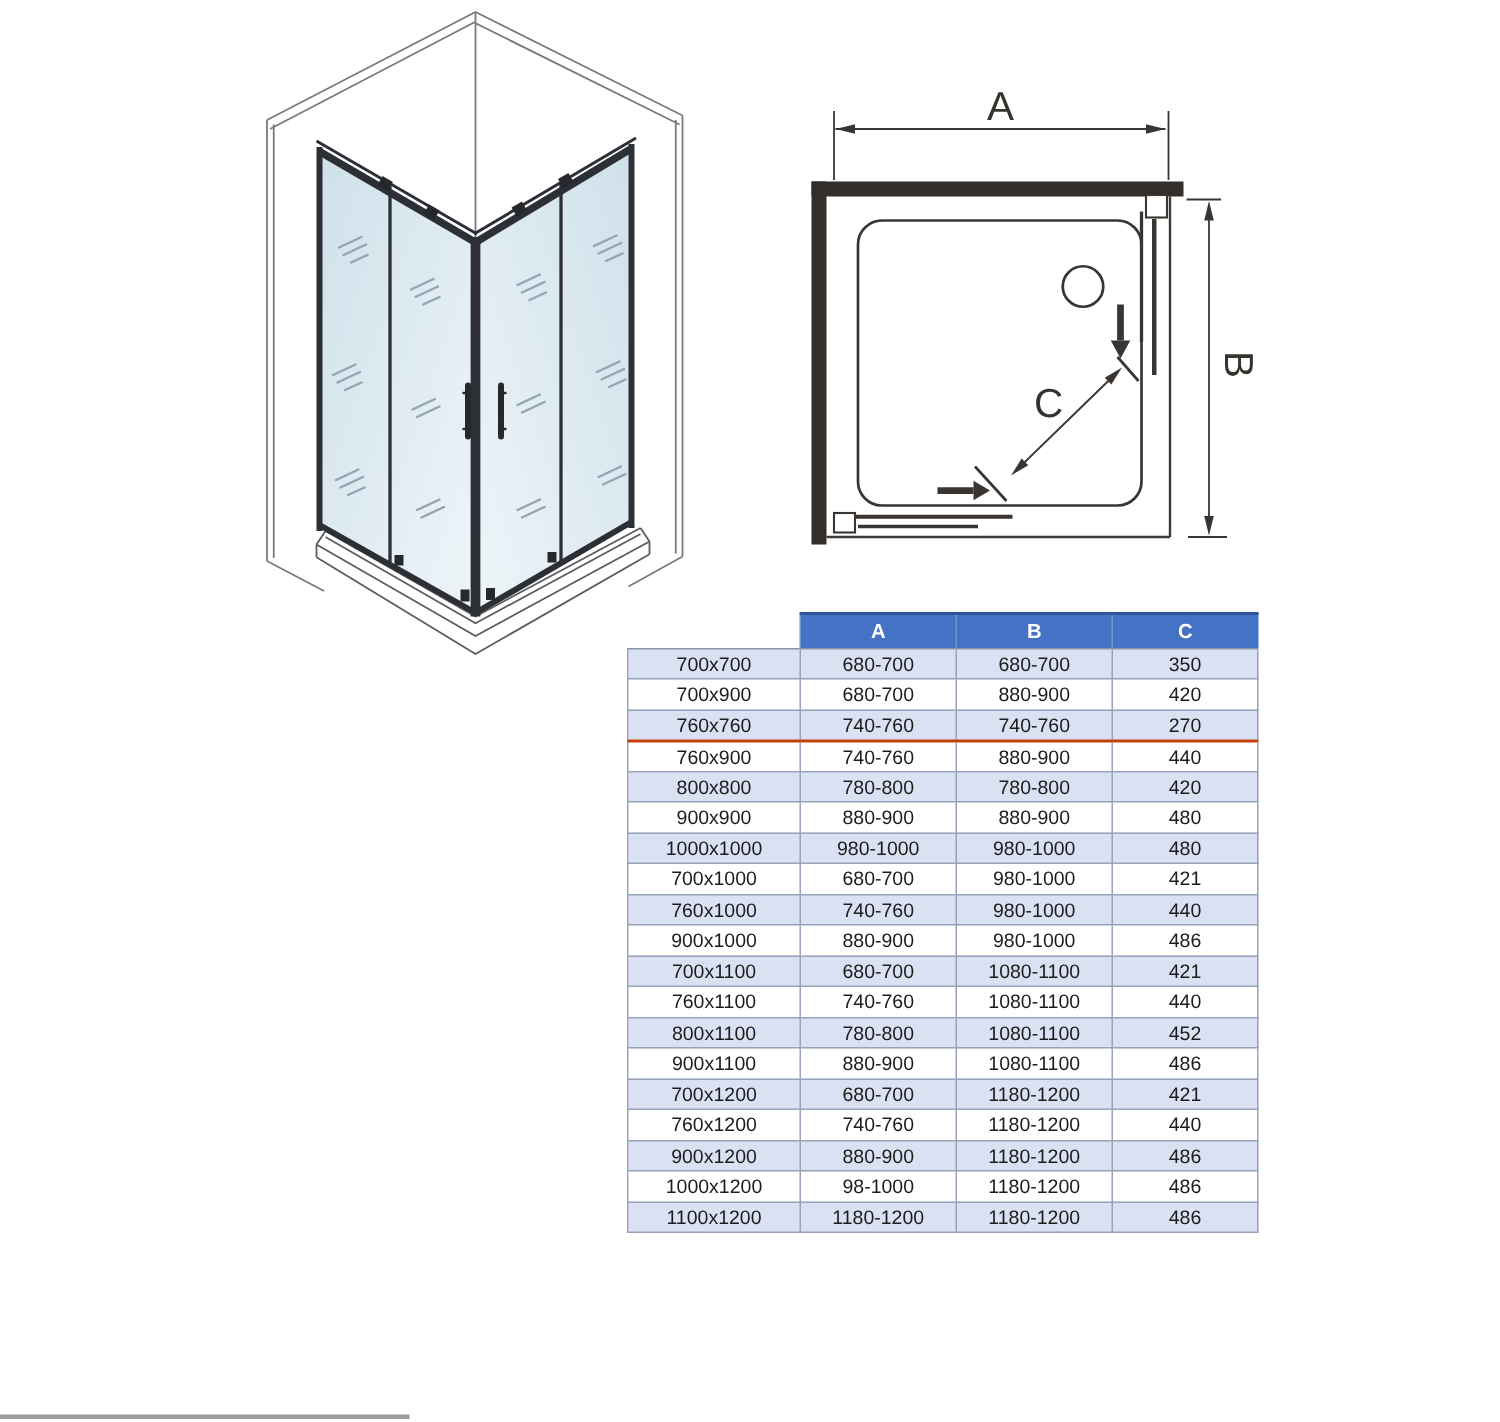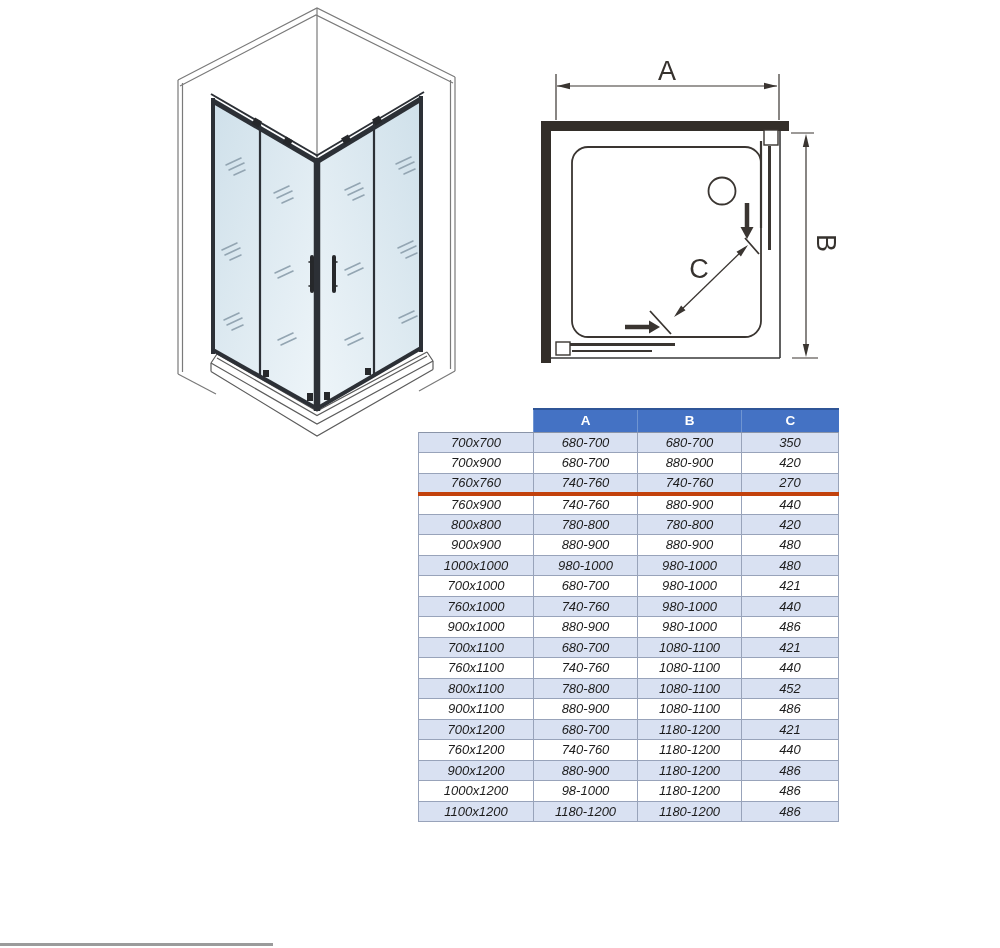--- a/index.html
+++ b/index.html
@@ -10,31 +10,31 @@
   #plan-view{left:535px;top:40px;width:310px;height:340px;}
   .dim-label{font-family:"Liberation Sans",sans-serif;font-size:27px;fill:#36322e;}
   
   #size-table{position:absolute;left:418px;top:408px;width:420px;
               border-collapse:collapse;table-layout:fixed;font-size:13px;}
   #size-table col.c-size{width:115px;}
   #size-table col.c-a{width:104px;}
   #size-table col.c-b{width:104px;}
   #size-table col.c-c{width:97px;}
   #size-table thead tr{height:23px;}
-  #size-table tbody tr{height:20.5px;font-style:italic;}
+  #size-table tbody tr{height:20.5px;}
   #size-table th{background:#4472c4;color:#ffffff;font-weight:bold;font-size:13.5px;
                  border-top:2px solid #2f5597;border-bottom:1px solid #8a94a8;
                  padding:0;text-align:center;}
   #size-table th + th{border-left:1px solid #6f95d2;}
   #size-table th.blank{background:transparent;border:none;}
   #size-table td{border:1px solid #98a3ba;padding:0 2px;text-align:center;
                  white-space:nowrap;color:#1c1c1c;}
   #size-table tbody tr:nth-child(odd) td{background:#d9e1f2;}
   #size-table tbody tr:nth-child(even) td{background:#ffffff;}
-  #size-table tbody tr:nth-child(3) td{border-bottom:4px solid #c2410c;}
+  #size-table tbody tr:nth-child(3) td{border-bottom:2px solid #c2410c;}
   #size-table tbody tr:first-child td{border-top:1px solid #8a94a8;}
   
   #bottom-line{position:absolute;left:0;top:943px;width:273px;height:3px;
                background:#9b9b9b;}
 </style>
 </head>
 <body>
 
 <svg id="iso-view" viewBox="160 0 310 440">
   <defs>

